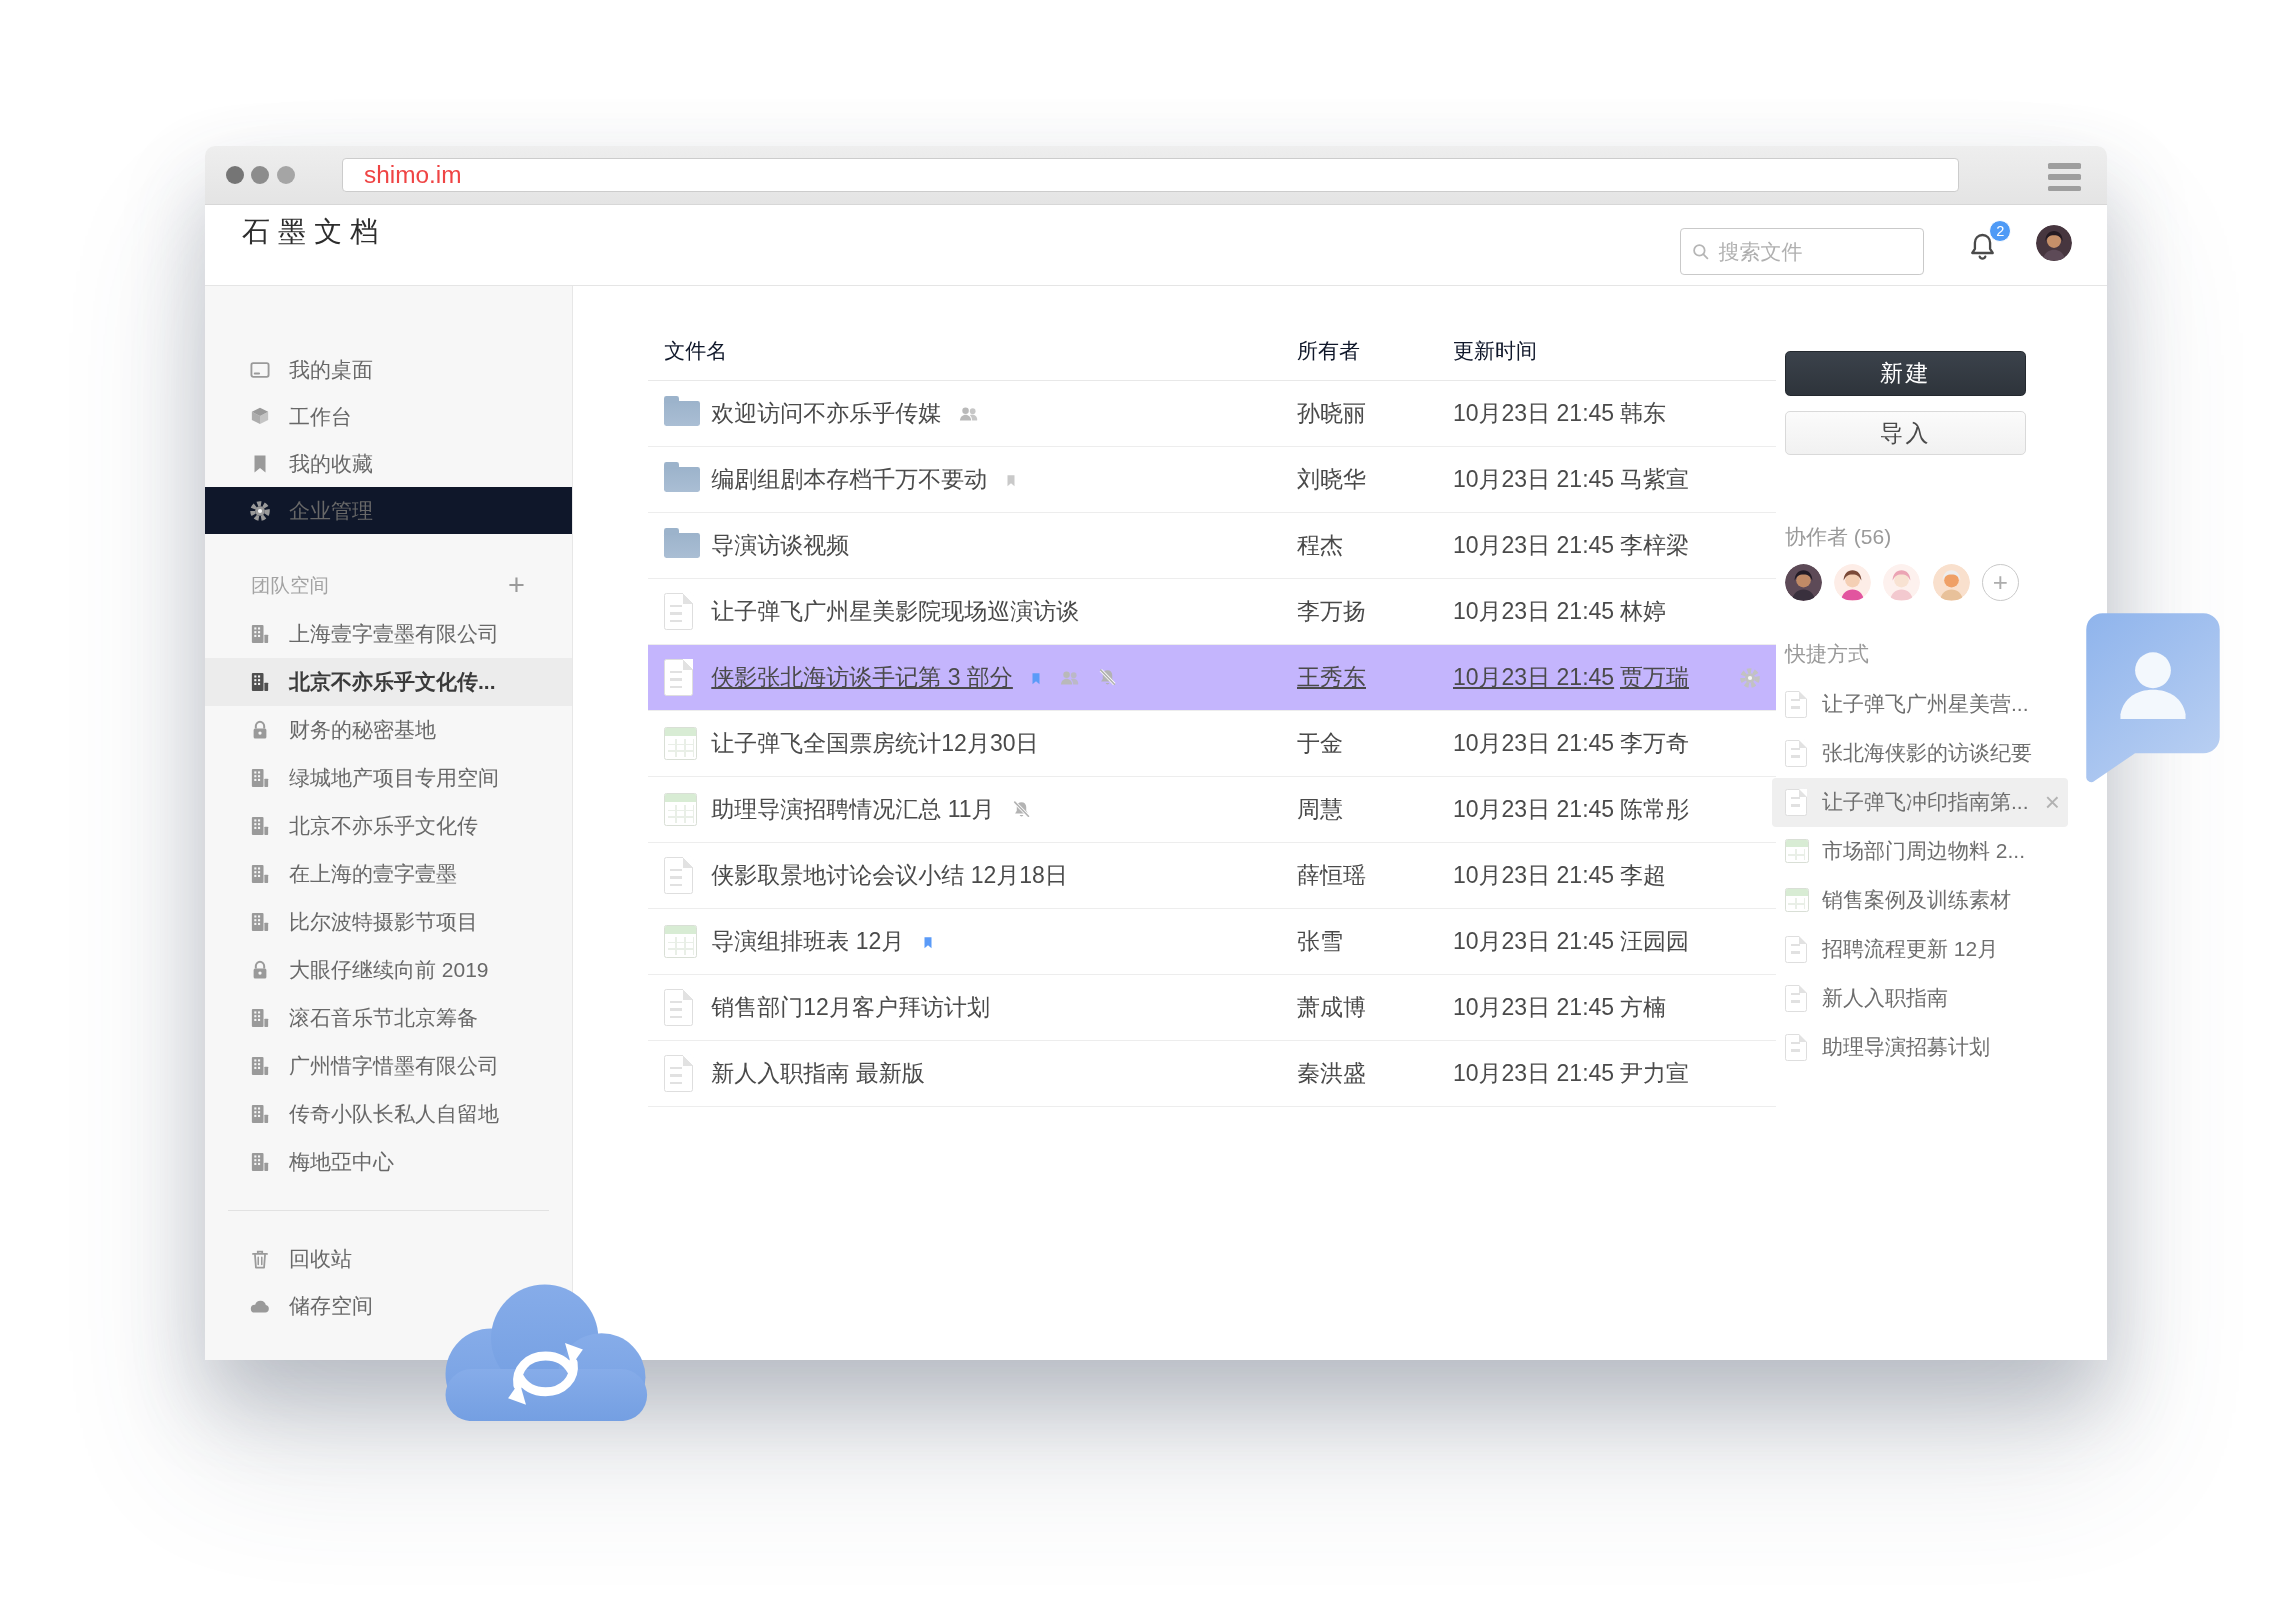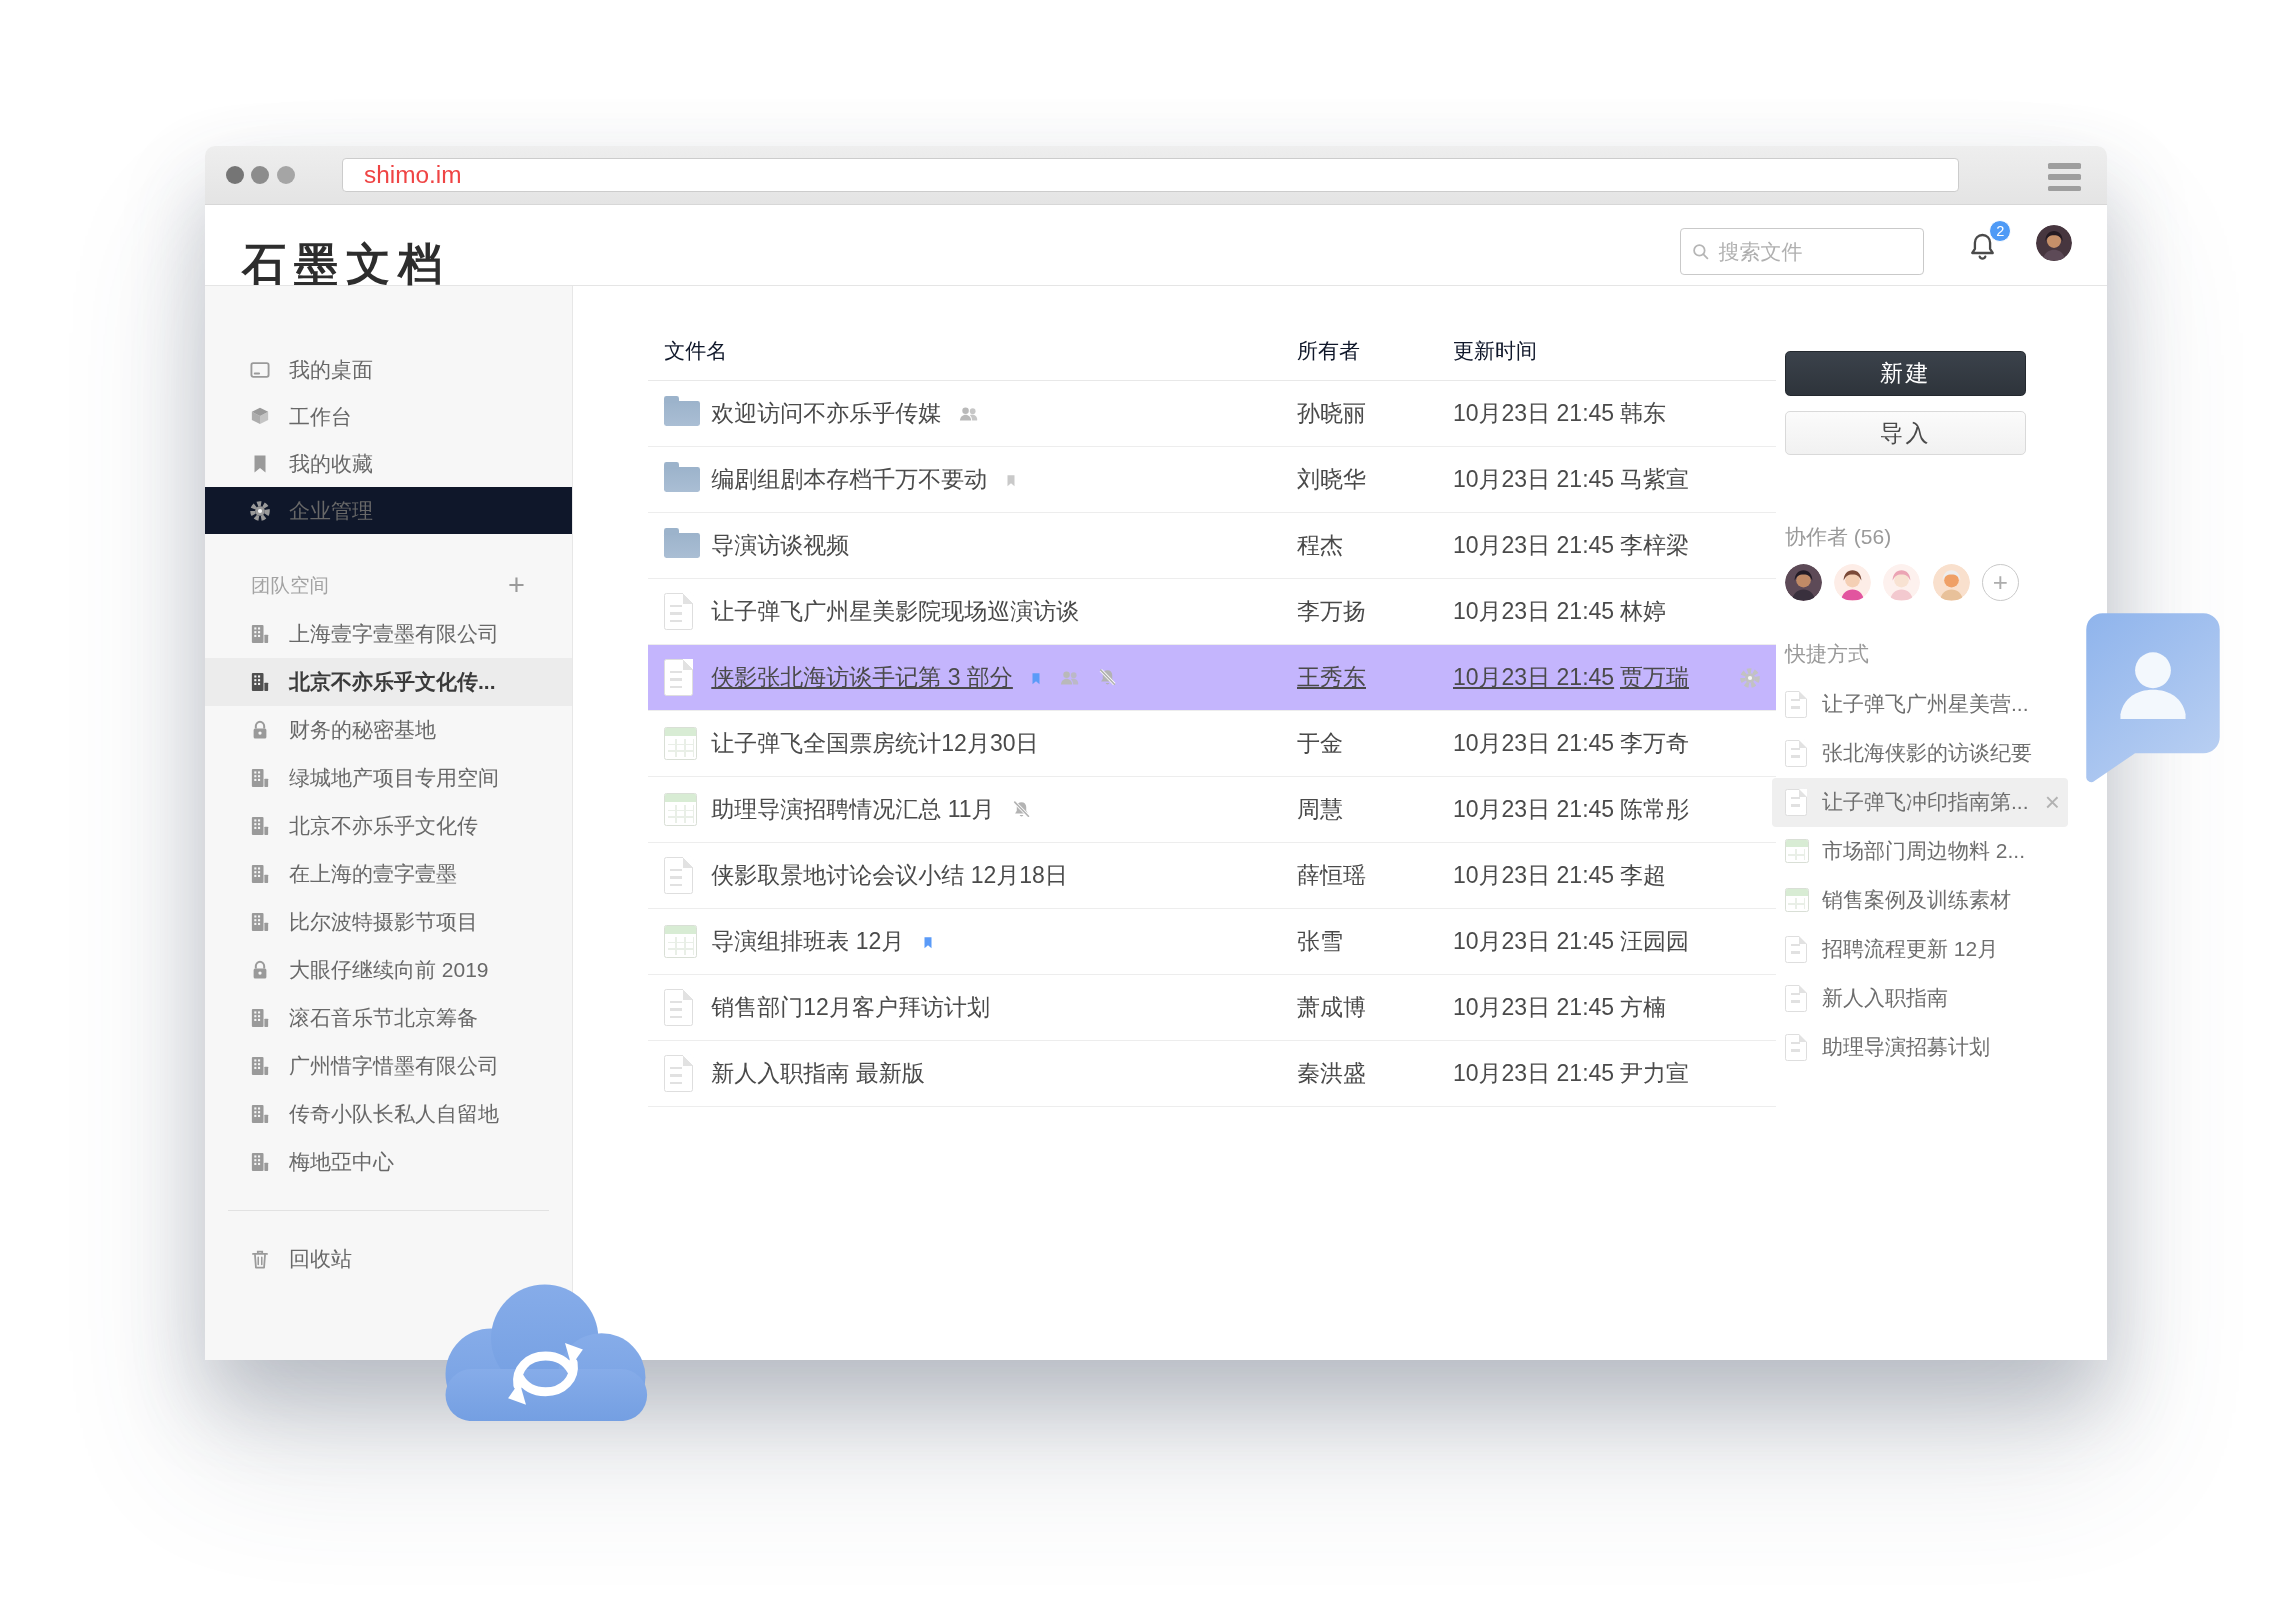--- a/index.html
+++ b/index.html
@@ -18,22 +18,22 @@
   .dot { width:18px; height:18px; border-radius:50%; }
   .dot1{background:#757575;} .dot2{background:#8c8c8c;} .dot3{background:#a5a5a5;}
   .urlbar { position:absolute; left:137px; right:148px; top:12.2px; height:34px;
     background:#fff; border:0.8px solid #cccccc; border-radius:4.1px; display:flex; align-items:center; }
   .urlbar span { padding-left:21px; font-size:24.4px; color:#ef4444; }
   .hamburger { position:absolute; right:26px; top:17px; width:33px; }
   .hamburger i { display:block; width:33px; height:5.7px; background:#9e9e9e; border-radius:1.6px; margin-bottom:5.7px; }
 
   
   .appheader { height:81px; position:relative; border-bottom:0.8px solid #e5e5e5; background:#fff; }
-  .logo { position:absolute; left:37px; top:30px; font-family:"DejaVu Serif","Liberation Serif",serif;
-    font-size:44px; font-weight:700; letter-spacing:8.1px; color:#2d2d2d; }
+  .logo { position:absolute; left:37px; top:8px; font-family:"DejaVu Serif","Liberation Serif",serif;
+    font-size:28px; font-weight:400; letter-spacing:8.1px; color:#2d2d2d; }
   .search { position:absolute; left:1475px; top:23px; width:244px; height:47px;
     border:0.8px solid #c9c9c9; border-radius:4.1px; display:flex; align-items:center; background:#fff; }
   .search .ic { width:19.5px; height:19.5px; margin-left:9.8px; color:#b5b5b5; }
   .search .ph { margin-left:8.1px; font-size:21px; color:#b0b0b0; }
   .bellwrap { position:absolute; left:1762px; top:21px; width:33px; height:36px; }
   .bellwrap .ic { width:31px; height:31px; color:#4a4a4a; display:block; margin-top:4.9px; }
   .badge { position:absolute; top:-6.5px; right:-11.4px; min-width:22px; height:22px; border-radius:11.4px;
     background:#4e9af6; border:1.6px solid #fff; color:#fff; font-size:14.6px; display:flex;
     align-items:center; justify-content:center; }
   .avatar { border-radius:50%; overflow:hidden; display:inline-block; }
@@ -427,20 +427,28 @@
         <div class="sfoot" id="sfoot">
             <div class="sfoot-item">
     <span class="ic">
                 <svg viewBox="0 0 20 20">
                   <path d="M3.6 5.4h12.8M8 5.2V3.4h4v1.8" fill="none" stroke="currentColor" stroke-width="1.6" stroke-linecap="round"></path>
                   <path d="M5.4 5.6l.9 12.2h7.4l.9-12.2" fill="none" stroke="currentColor" stroke-width="1.6" stroke-linejoin="round"></path>
                   <path d="M8.4 8.4v6.6M11.6 8.4v6.6" stroke="currentColor" stroke-width="1.4" stroke-linecap="round"></path>
                 </svg>
               </span>
               <span>回收站</span>
+  </div>
+            <div class="sfoot-item">
+    <span class="ic">
+                <svg viewBox="0 0 20 20">
+                  <path d="M5.2 16a3.6 3.6 0 0 1 .1-7.2h.3A5 5 0 0 1 15.3 9.1 3.5 3.5 0 0 1 14.8 16z" fill="currentColor"></path>
+                </svg>
+              </span>
+              <span>储存空间</span>
   </div>
           </div>
       </div>
 
       <div class="center">
         <div class="list">
           <div class="list-head">
             <div class="c-name">文件名</div>
             <div class="c-owner">所有者</div>
             <div class="c-time">更新时间</div>

